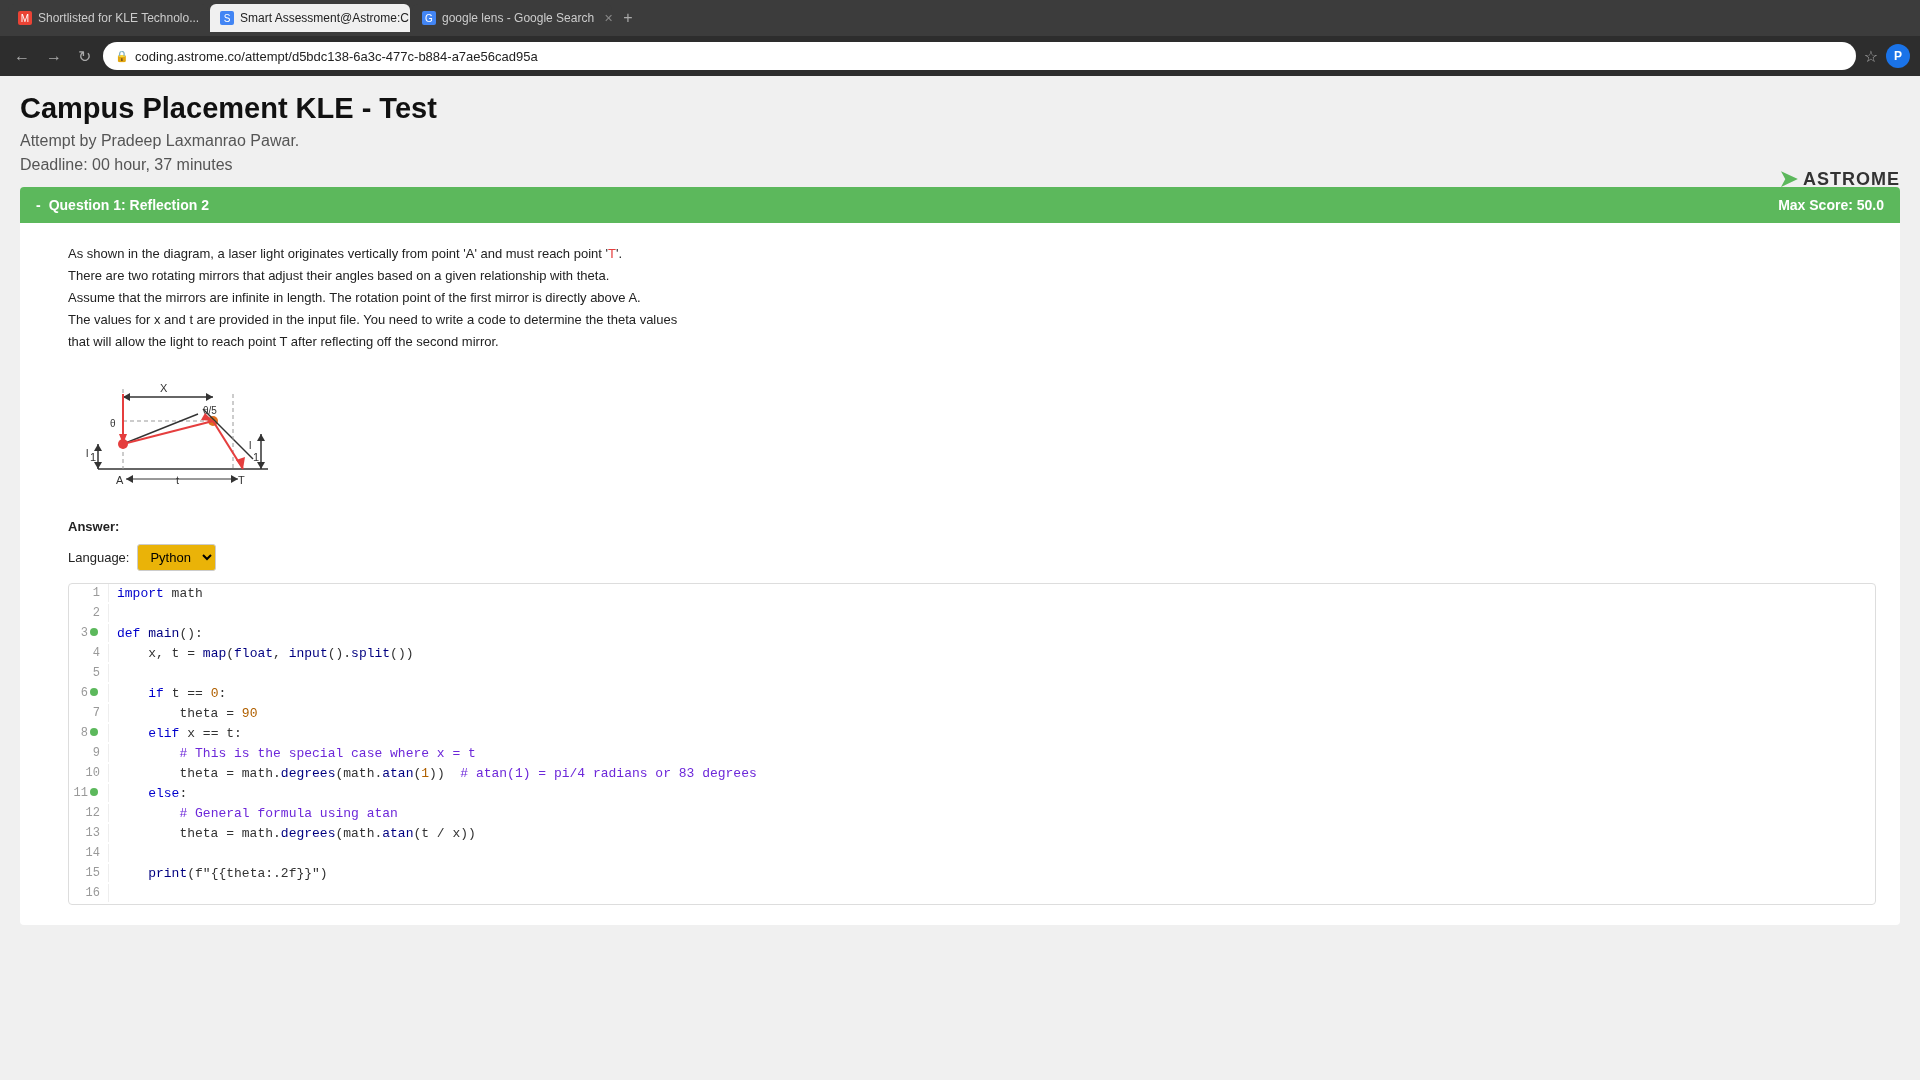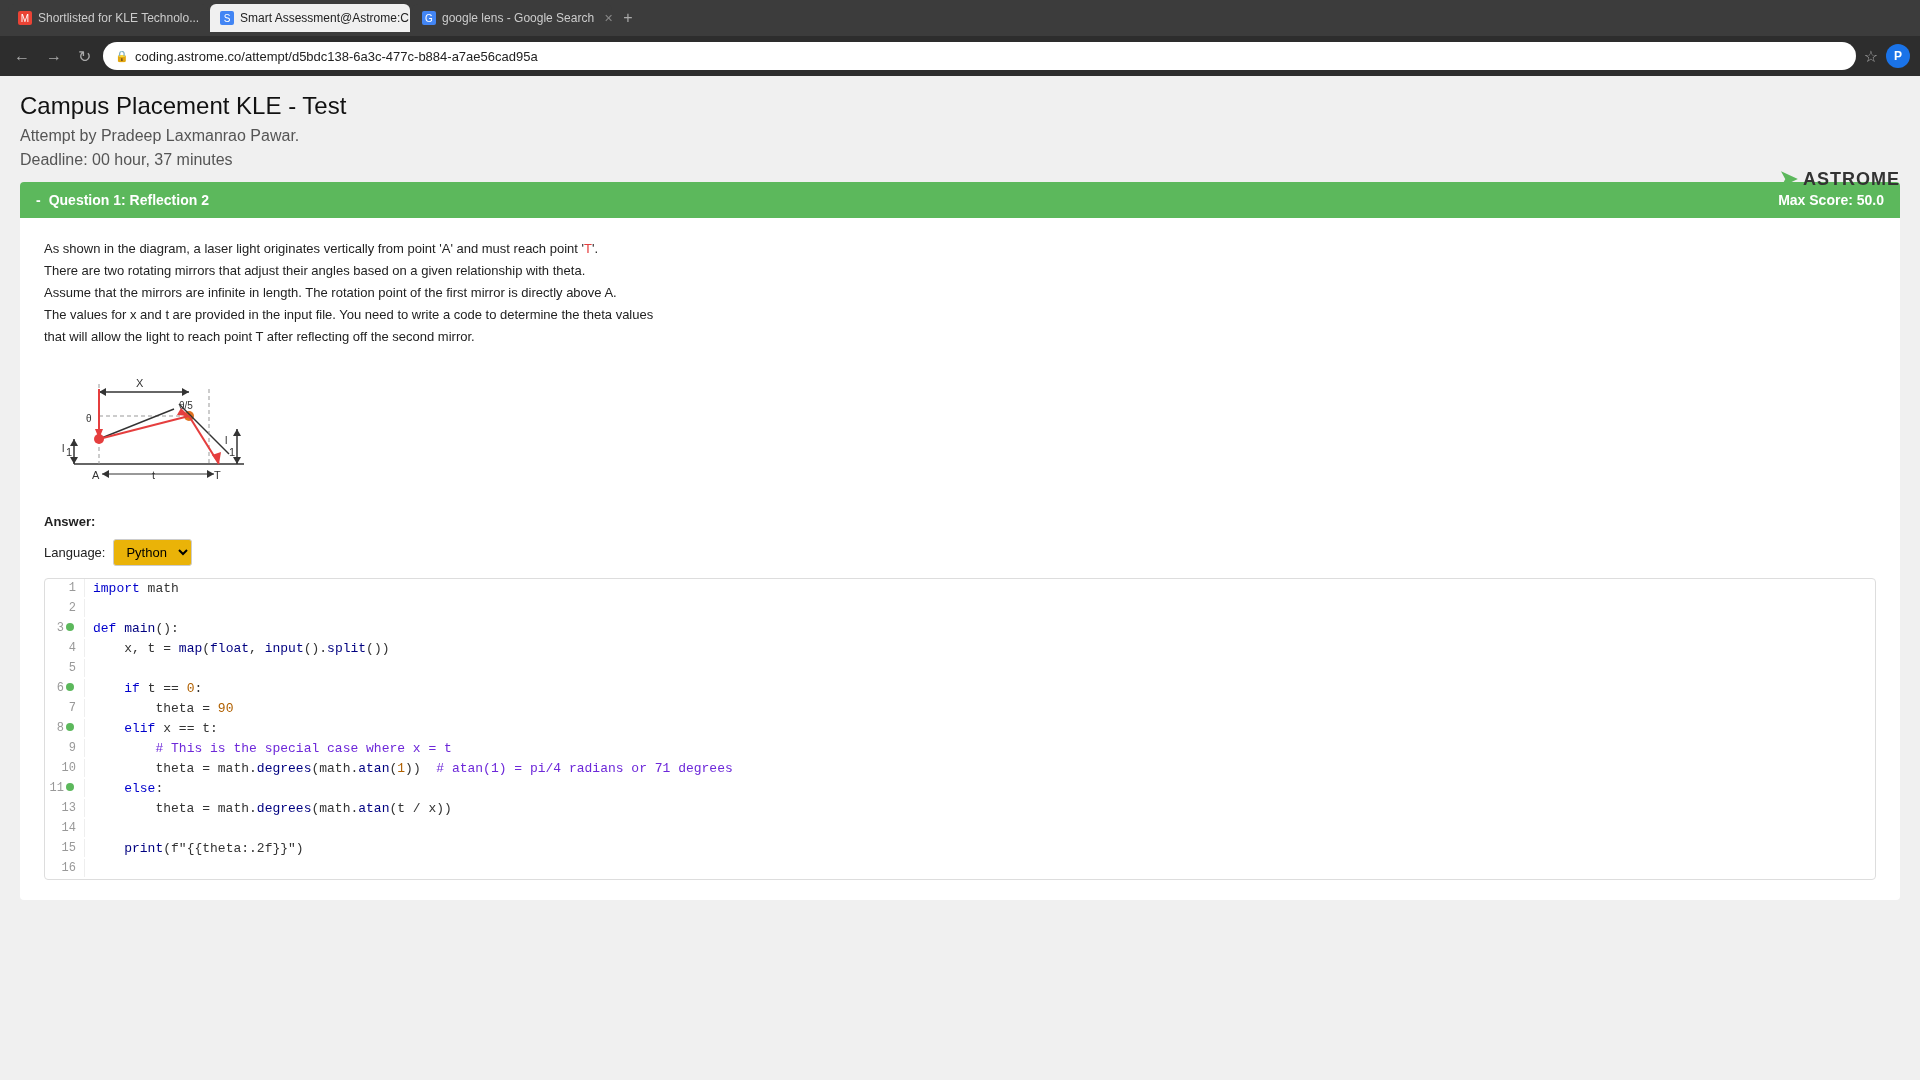--- a/index.html
+++ b/index.html
@@ -109,22 +109,22 @@
     
     .page-content {
       background: #f0f0f0;
       min-height: calc(1080px - 76px);
       padding: 16px 20px;
     }
     .page-header {
       margin-bottom: 10px;
     }
     .page-title {
-      font-size: 24px;
-      font-weight: normal;
+      font-size: 29px;
+      font-weight: bold;
       color: #111;
       margin-bottom: 4px;
     }
     .page-subtitle {
       font-size: 16px;
       color: #555;
       line-height: 1.5;
     }
     .astrome-logo {
       position: absolute;
@@ -164,20 +164,21 @@
       display: flex;
       align-items: center;
       gap: 8px;
     }
     .collapse-btn {
       cursor: pointer;
       font-weight: bold;
     }
     .question-body {
       padding: 20px 24px;
+      margin-left: 24px;
     }
     .problem-text {
       font-size: 13px;
       line-height: 1.7;
       color: #222;
       margin-bottom: 16px;
     }
     .problem-text span.highlight {
       color: #e53e3e;
     }
@@ -444,28 +445,32 @@
           <div class="line-content">    <span class="kw">elif</span> x == t:</div>
         </div>
 
         <div class="code-line">
           <div class="line-number">9</div>
           <div class="line-content">        <span class="cm"># This is the special case where x = t</span></div>
         </div>
 
         <div class="code-line">
           <div class="line-number">10</div>
-          <div class="line-content">        theta = math.<span class="fn">degrees</span>(math.<span class="fn">atan</span>(<span class="nm">1</span>))  <span class="cm"># atan(1) = pi/4 radians or 71 degrees</span></div>
+          <div class="line-content">        theta = math.<span class="fn">degrees</span>(math.<span class="fn">atan</span>(<span class="nm">1</span>))  <span class="cm"># atan(1) = pi/4 radians or 83 degrees</span></div>
         </div>
 
         <div class="code-line">
           <div class="line-number">11<span class="run-dot" style="margin-left:2px;"></span></div>
           <div class="line-content">    <span class="kw">else</span>:</div>
         </div>
 
+        <div class="code-line">
+          <div class="line-number">12</div>
+          <div class="line-content">        <span class="cm"># General formula using atan</span></div>
+        </div>
 
         <div class="code-line">
           <div class="line-number">13</div>
           <div class="line-content">        theta = math.<span class="fn">degrees</span>(math.<span class="fn">atan</span>(t / x))</div>
         </div>
 
         <div class="code-line">
           <div class="line-number">14</div>
           <div class="line-content"></div>
         </div>

